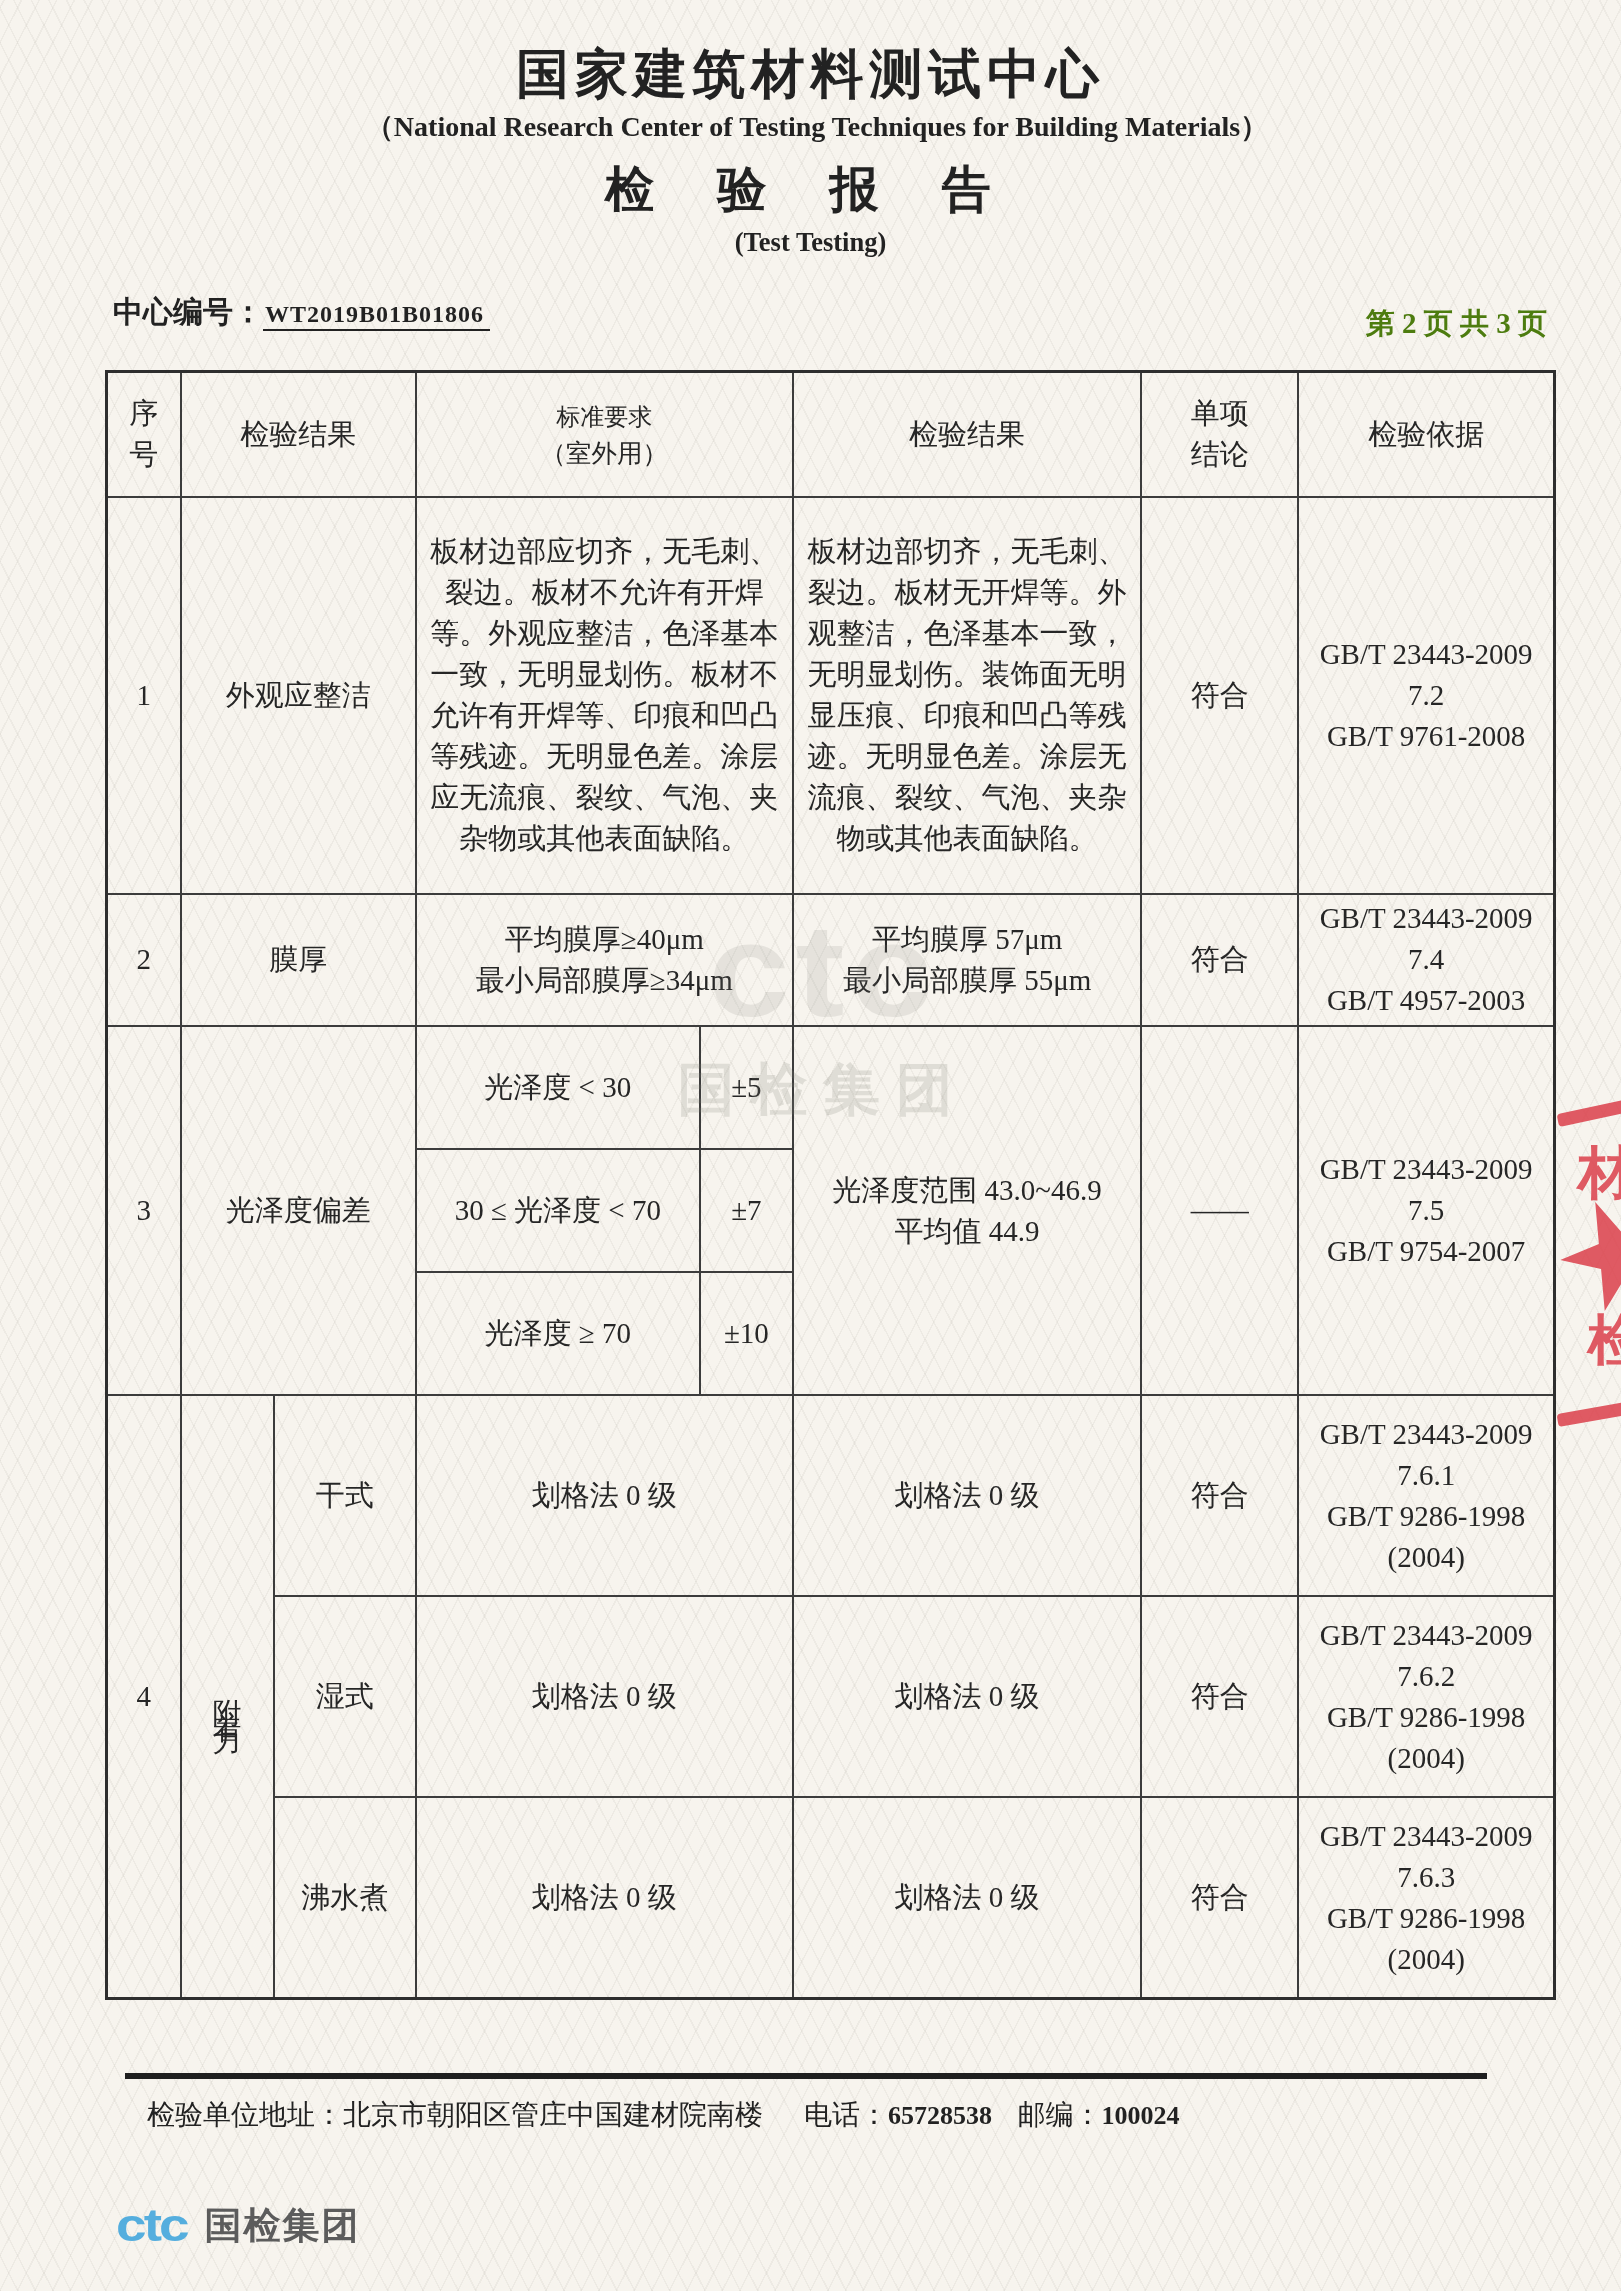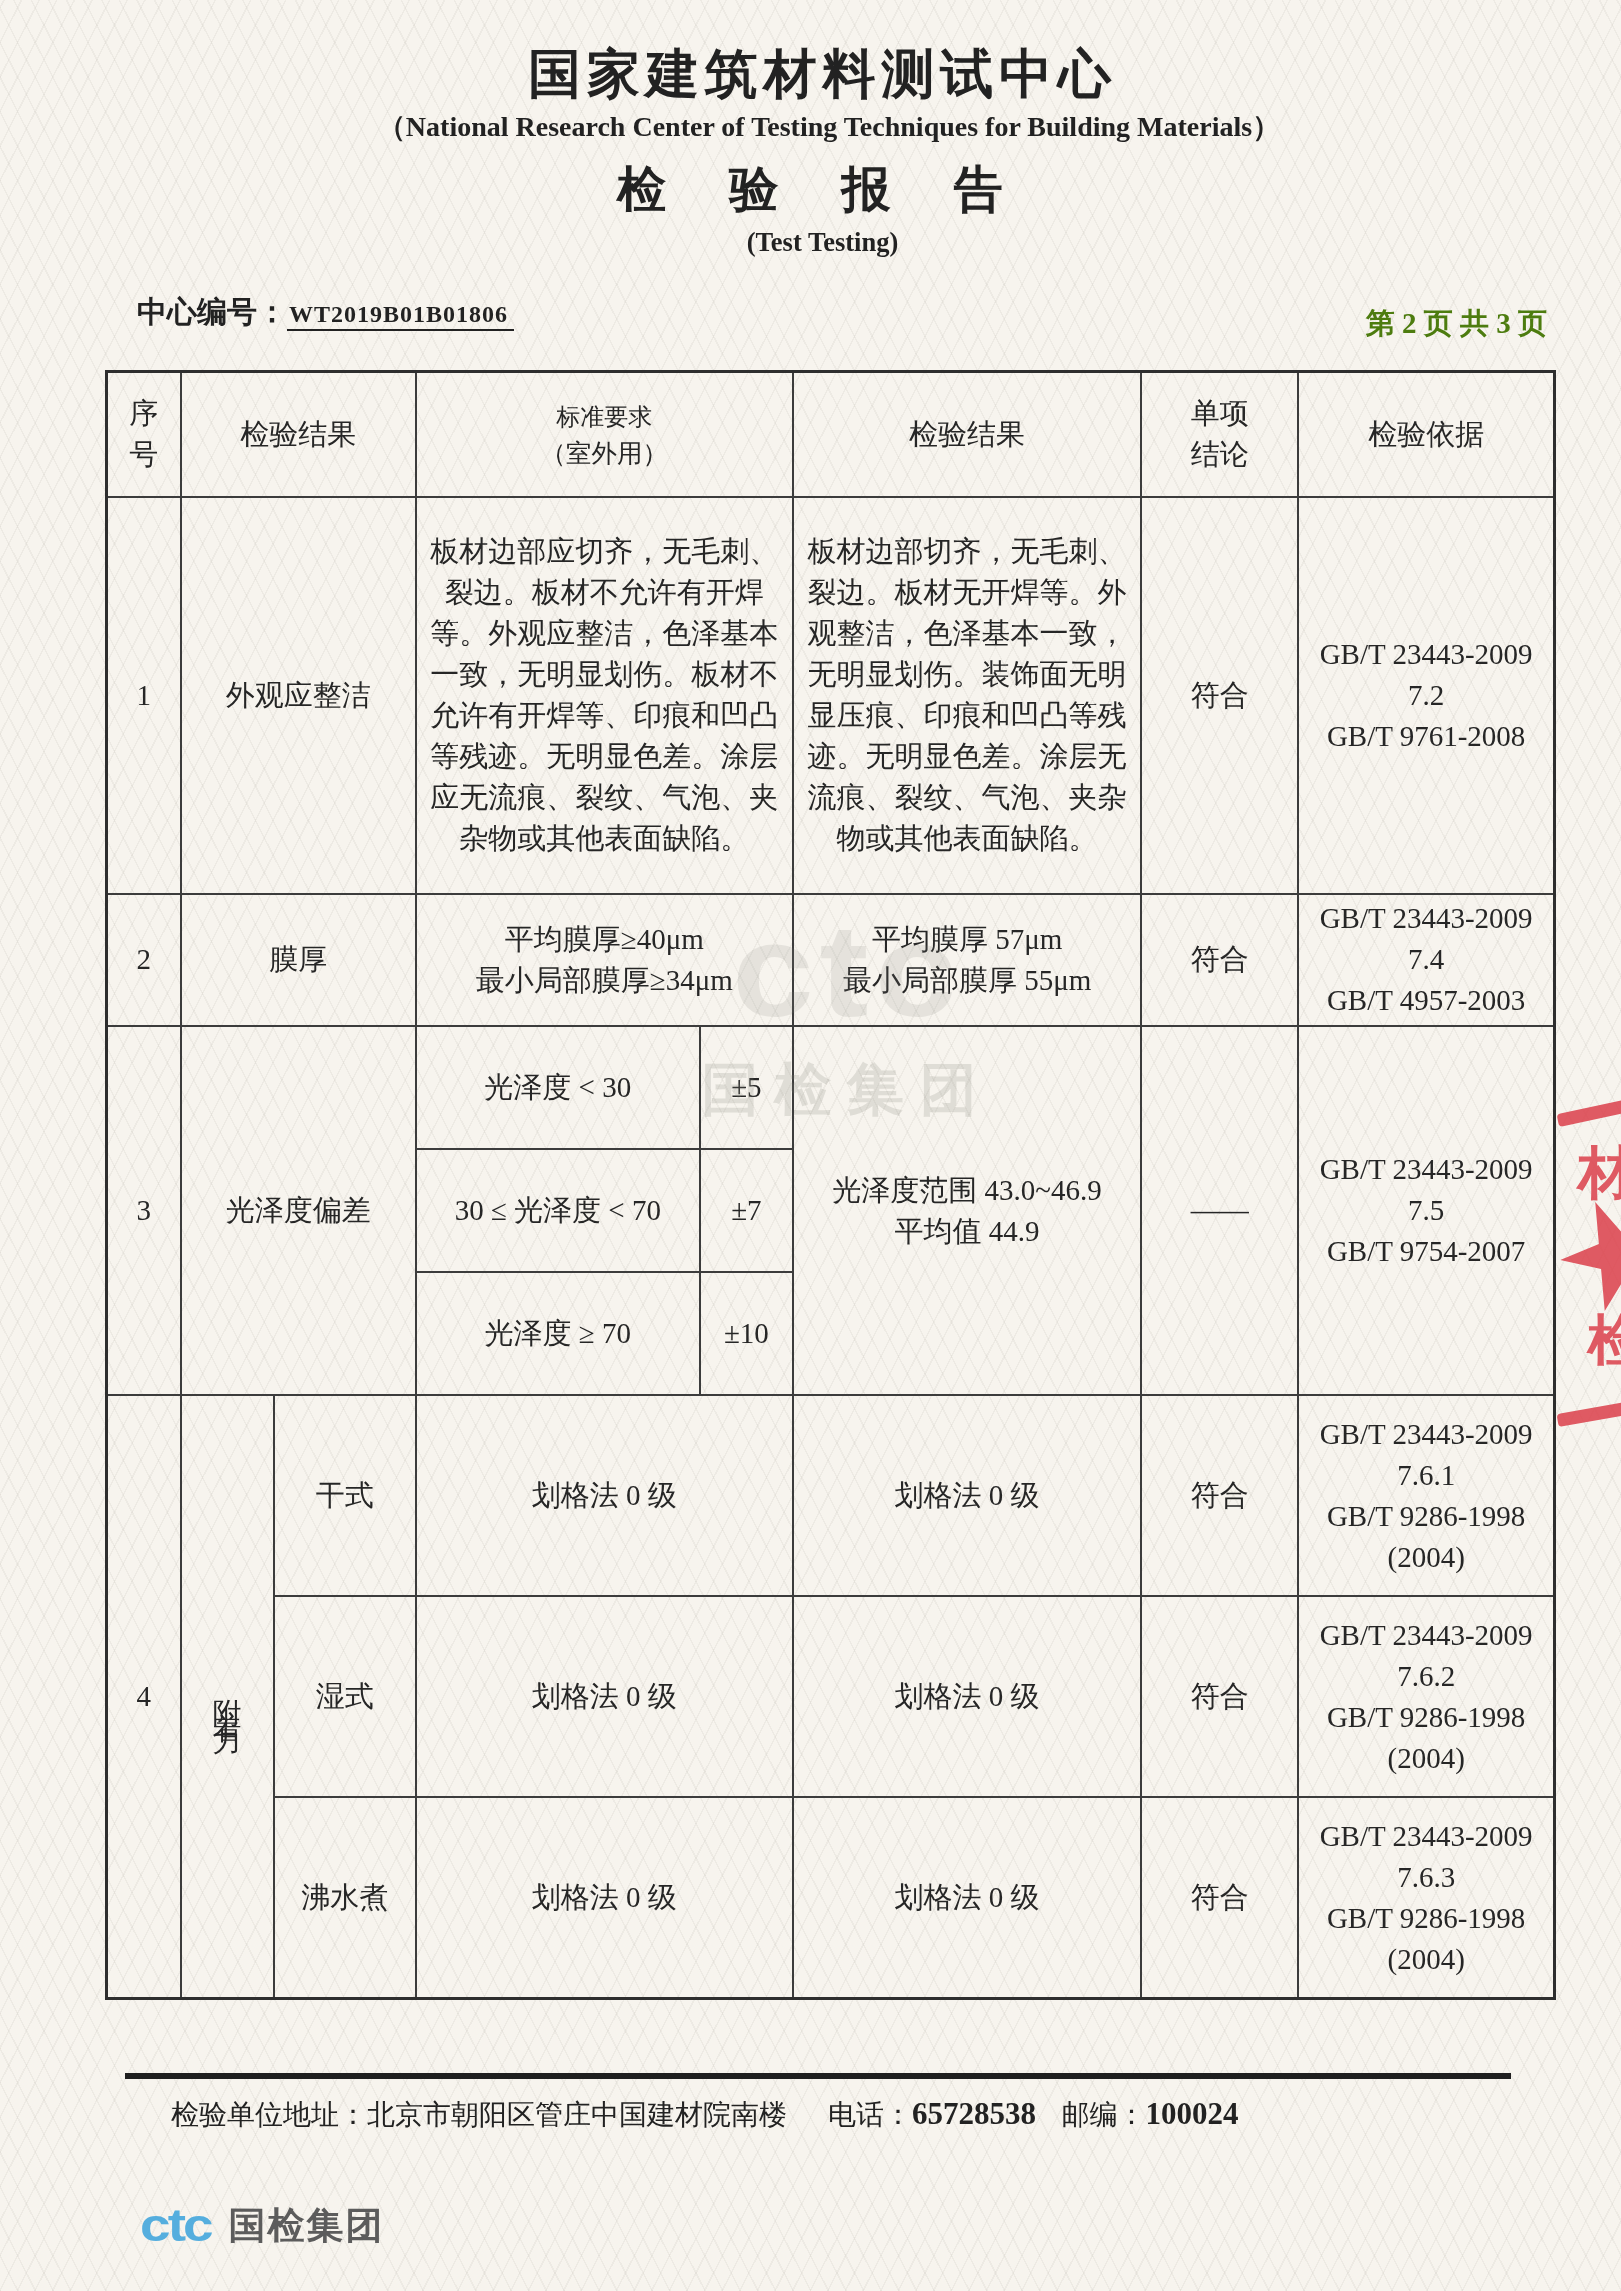--- a/index.html
+++ b/index.html
@@ -5,21 +5,21 @@
   html,body{margin:0;padding:0;}
   body{
     width:1621px;height:2292px;position:relative;overflow:hidden;
     background-color:#f7f4ee;
     background-image:
       repeating-linear-gradient(63deg, rgba(188,184,175,0.16) 0 1.5px, transparent 1.5px 15.7px),
       repeating-linear-gradient(-63deg, rgba(188,184,175,0.16) 0 1.5px, transparent 1.5px 15.7px);
     font-family:"Liberation Serif","DejaVu Serif",serif;
     color:#2b2b2b;
   }
-  .abs{position:absolute;padding-left:24px;}
+  .abs{position:absolute;}
   .ctr{left:0;right:0;text-align:center;}
   .org-cn{top:39px;font-size:53px;font-weight:bold;letter-spacing:5.9px;color:#222;}
   .org-en{top:108px;font-size:28px;font-weight:bold;color:#222;margin-left:13px;}
   .title-cn{top:157px;font-size:49px;font-weight:bold;letter-spacing:25.5px;color:#222;}
   .title-en{top:227px;font-size:26.5px;font-weight:bold;color:#222;}
   .report-no-line{top:292px;left:113px;font-size:30px;font-weight:bold;color:#222;}
   .report-no{font-size:24px;border-bottom:2.9px solid #222;padding:0 5.9px 2px 2px;letter-spacing:1px;}
   .page-info{top:304px;right:74px;font-size:29px;font-weight:bold;color:#4d7c0f;}
 
   table.report{
@@ -49,21 +49,21 @@
   }
   tr.h-hdr{height:125px;}
   tr.h-r1{height:397px;}
   tr.h-r2{height:132px;}
   tr.h-r3{height:123px;}
   tr.h-r4{height:201px;}
   td.basis{font-size:29px;line-height:43px;}
 
   .footer-line{top:2073px;left:125px;width:1362px;height:5.9px;background:#1f1f1f;}
   .footer-text{top:2096px;left:147px;font-size:28px;color:#222;}
-  .footer-text b{font-size:31px;text-align:right;}
+  .footer-text b{font-size:26px;text-align:right;}
   .footer-gap{display:inline-block;width:41px;}
   .footer-gap-sm{display:inline-block;width:25.5px;}
 
   .logo{top:2198px;left:116px;display:flex;align-items:center;gap:17.6px;}
   .logo-mark{
     font-family:"Liberation Sans","DejaVu Sans",sans-serif;
     font-size:55px;font-weight:900;letter-spacing:-2.9px;line-height:1;
     transform:scaleY(0.85);
   }
   .logo-name{

